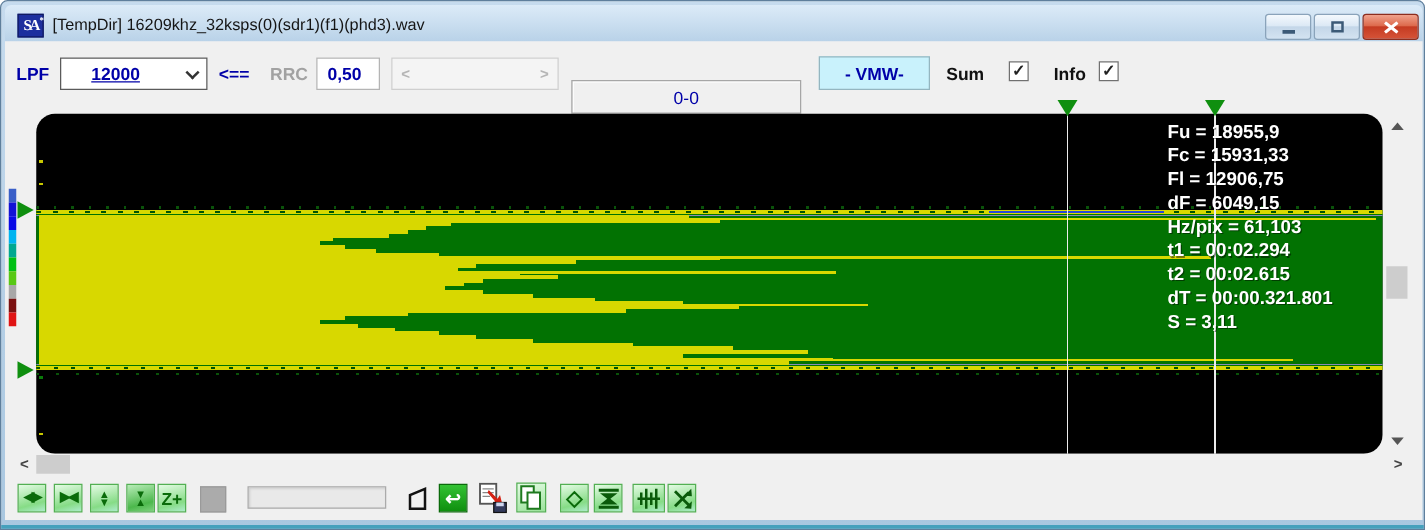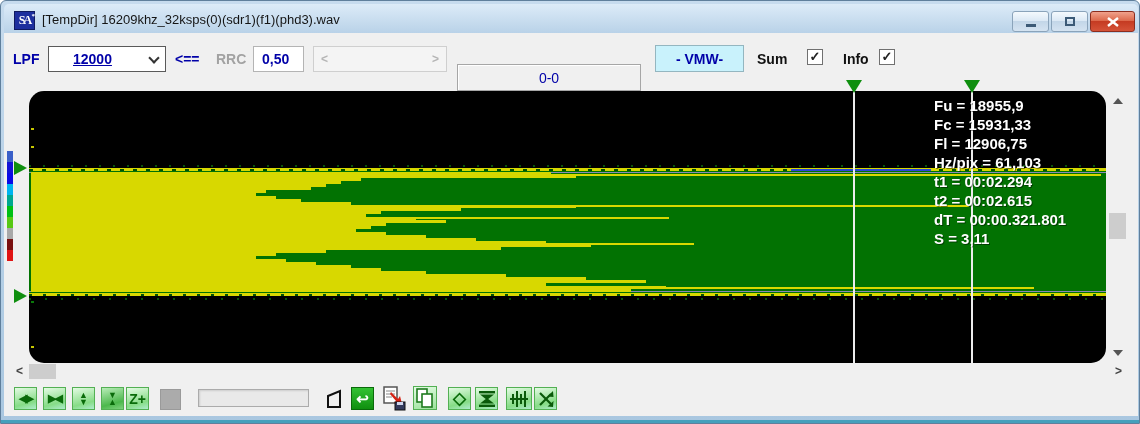--- a/index.html
+++ b/index.html
@@ -247,21 +247,21 @@
         <rect x="2" y="126" width="638" height="1.8" fill="#d8d800"></rect>
         <rect x="2" y="152" width="663" height="1.8" fill="#d8d800"></rect>
         <rect x="2" y="196" width="1003" height="1.8" fill="#d8d800"></rect>
         <rect x="2" y="37" width="3" height="2" fill="#c8c800"></rect>
         <rect x="2" y="55" width="3" height="2" fill="#c8c800"></rect>
         <rect x="2" y="210" width="3" height="2" fill="#0a7a0a"></rect>
         <rect x="2" y="255" width="3" height="2" fill="#c8c800"></rect>
         <rect x="824.25" y="0" width="1.5" height="272" fill="#ececec"></rect>
         <rect x="942.25" y="0" width="1.5" height="272" fill="#ececec"></rect>
       </svg>
-    <div class="info-overlay" id="info-overlay"><div>Fu = 18955,9</div><div>Fc = 15931,33</div><div>Fl = 12906,75</div><div>Hz/pix = 61,103</div><div>t1 = 00:02.294</div><div>t2 = 00:02.615</div><div>dT = 00:00.321.801</div><div>S = 3,11</div></div>
+    <div class="info-overlay" id="info-overlay"><div>Fu = 18955,9</div><div>Fc = 15931,33</div><div>Fl = 12906,75</div><div>dF = 6049,15</div><div>Hz/pix = 61,103</div><div>t1 = 00:02.294</div><div>t2 = 00:02.615</div><div>dT = 00:00.321.801</div><div>S = 3,11</div></div>
   </div>
 
   <div class="vscroll">
     <div class="vs-arrow vs-up"></div>
     <div class="vs-thumb"></div>
     <div class="vs-arrow vs-down"></div>
   </div>
 
   <div class="hscroll">
     <span class="hs-glyph hs-left">&lt;</span>

